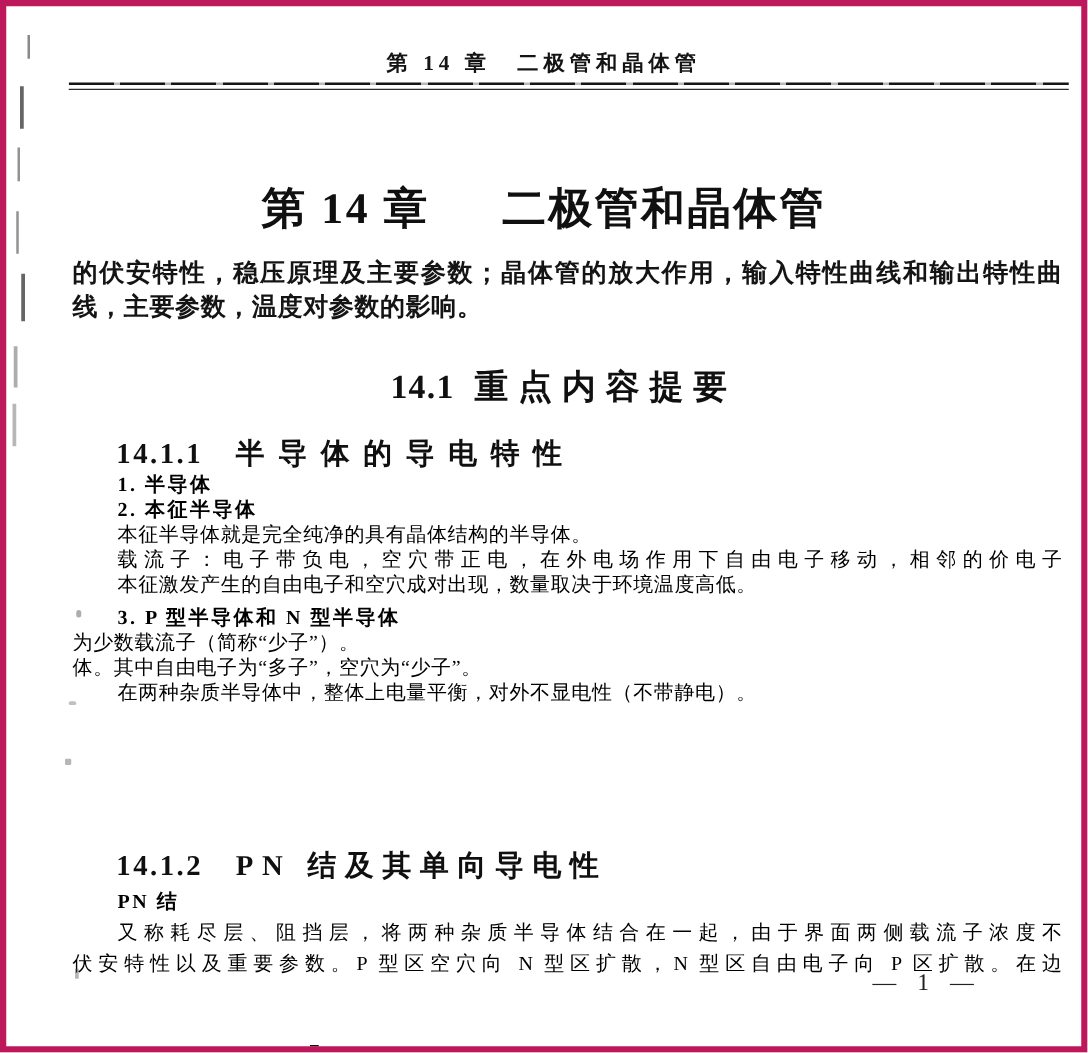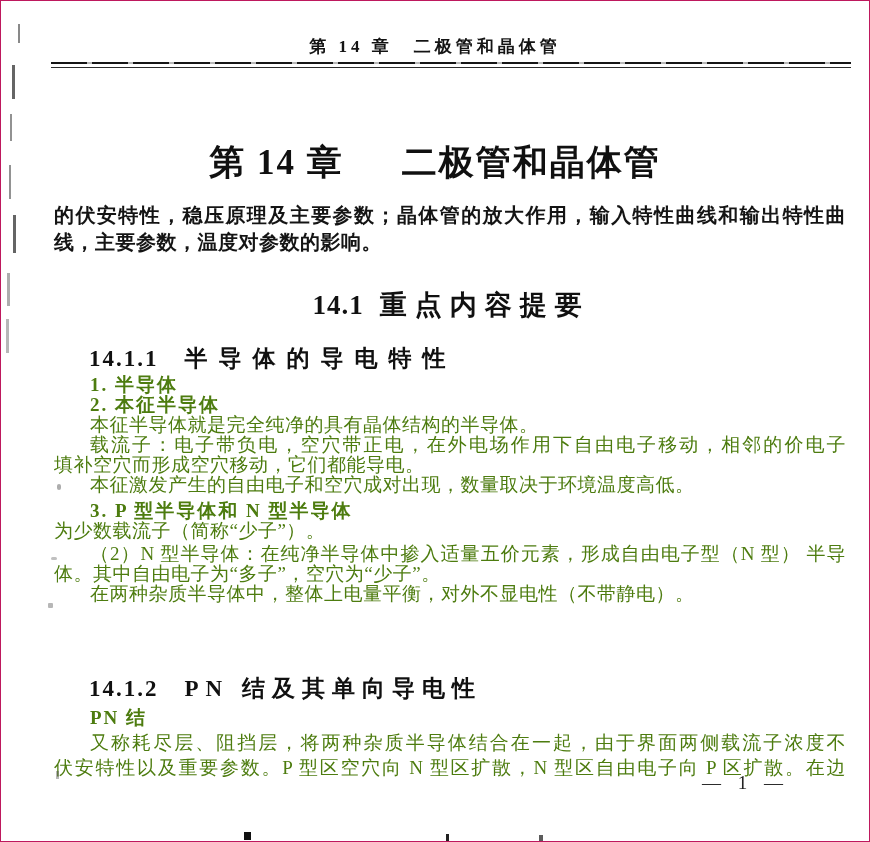--- a/index.html
+++ b/index.html
@@ -1,21 +1,21 @@
 <!DOCTYPE html>
 <html><head>
 <meta charset="utf-8">
 <style>
   html,body{margin:0;padding:0;background:#e8e8e8;}
   .page{
     position:relative;
     width:870px;height:842px;
     margin:0 auto;
     background:#ffffff;
-    border:1px solid #be185d;
+    border:5px solid #be185d;
     box-sizing:border-box;
     overflow:hidden;
     font-family:"Liberation Serif","DejaVu Serif",serif;
     color:#1b1b1b;
   }
   
   .running-header{
     position:absolute;top:34px;left:0;width:100%;
     text-align:center;font-size:17px;font-weight:700;
     letter-spacing:4px;color:#141414;
@@ -53,21 +53,21 @@
     position:absolute;left:88px;font-weight:700;color:#101010;white-space:nowrap;
   }
   .sub-title .num{font-size:23px;margin-right:26px;letter-spacing:2px;}
   .sub-title .txt{font-size:23px;letter-spacing:11px;}
   .sub1{top:342px;}
   .sub2{top:672px;}
   .sub2 .txt{letter-spacing:7px;}
   
   .bodyblock{
     position:absolute;left:53px;width:792px;
-    font-size:19px;color:#4d7c0f;letter-spacing:.5px;font-weight:500;
+    font-size:16px;color:#000000;letter-spacing:.5px;font-weight:500;
   }
   .b1{top:374px;}
   .b2{top:704px;}
   .ln{line-height:20px;height:20px;white-space:nowrap;}
   .b2 .ln{line-height:25px;height:25px;}
   .indent{padding-left:36px;}
   .full{
     white-space:normal;
     text-align:justify;text-align-last:justify;
     text-justify:inter-character;
@@ -121,25 +121,23 @@
 
   <div class="sub-title sub1">
     <span class="num">14.1.1</span><span class="txt">半导体的导电特性</span>
   </div>
 
   <div class="bodyblock b1">
     <div class="ln bold indent">1. 半导体</div>
     <div class="ln bold indent">2. 本征半导体</div>
     <div class="ln indent">本征半导体就是完全纯净的具有晶体结构的半导体。</div>
     <div class="ln full indent">载流子：电子带负电，空穴带正电，在外电场作用下自由电子移动，相邻的价电子</div>
-    <div class="ln">填补空穴而形成空穴移动，它们都能导电。</div>
     <div class="ln indent">本征激发产生的自由电子和空穴成对出现，数量取决于环境温度高低。</div>
     <div class="ln bold indent gap-lg">3. P 型半导体和 N 型半导体</div>
     <div class="ln">为少数载流子（简称“少子”）。</div>
-    <div class="ln full indent gap-sm">（2）N 型半导体：在纯净半导体中掺入适量五价元素，形成自由电子型（N 型） 半导</div>
     <div class="ln">体。其中自由电子为“多子”，空穴为“少子”。</div>
     <div class="ln indent">在两种杂质半导体中，整体上电量平衡，对外不显电性（不带静电）。</div>
   </div>
 
   <div class="sub-title sub2">
     <span class="num">14.1.2</span><span class="txt">PN 结及其单向导电性</span>
   </div>
 
   <div class="bodyblock b2">
     <div class="ln bold indent">PN 结</div>

